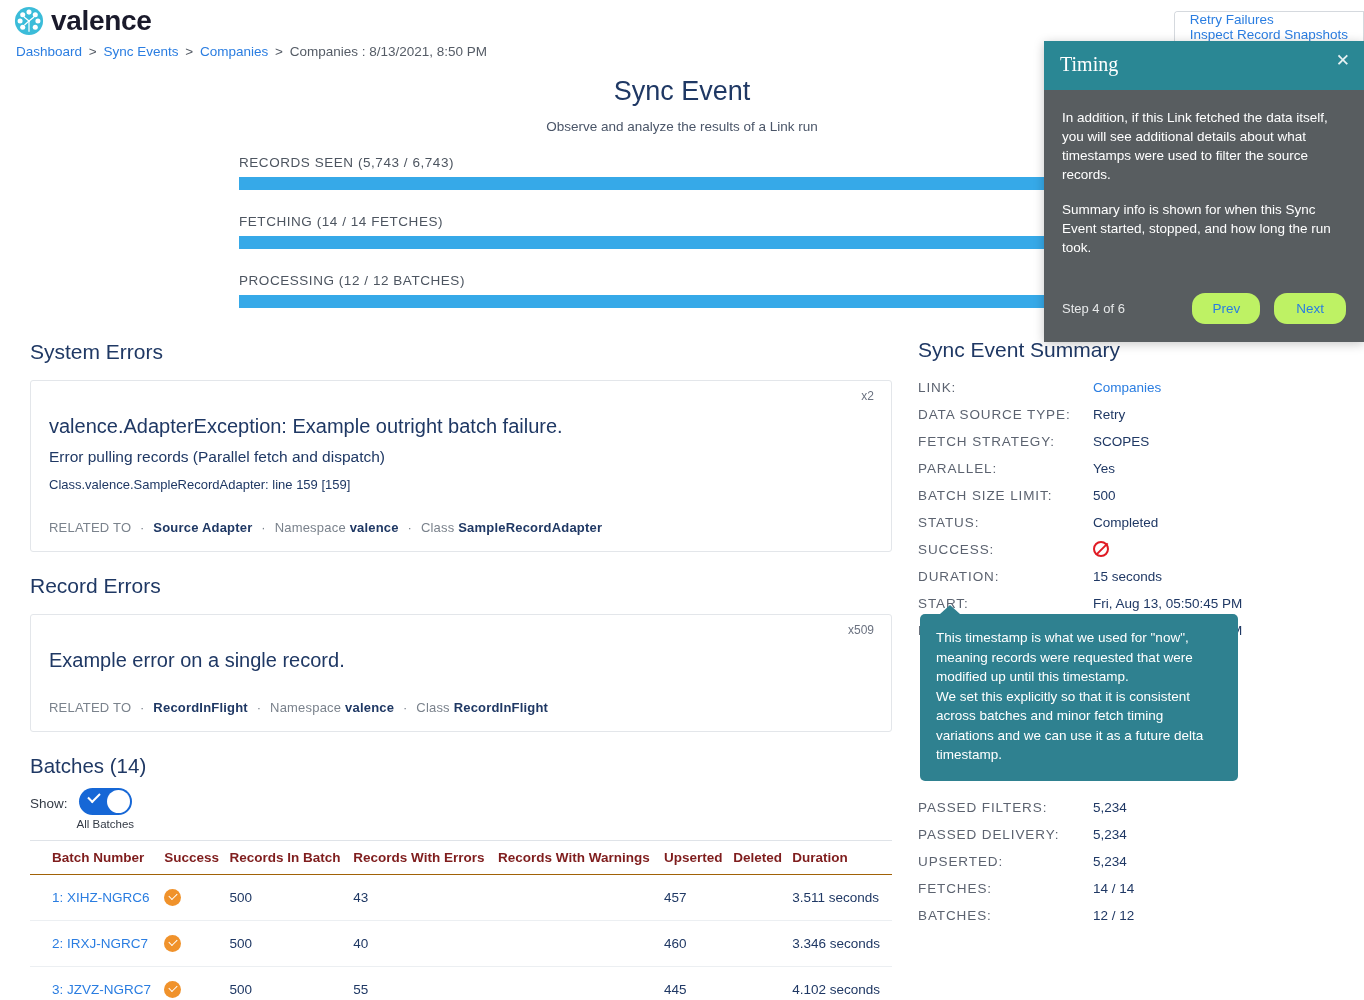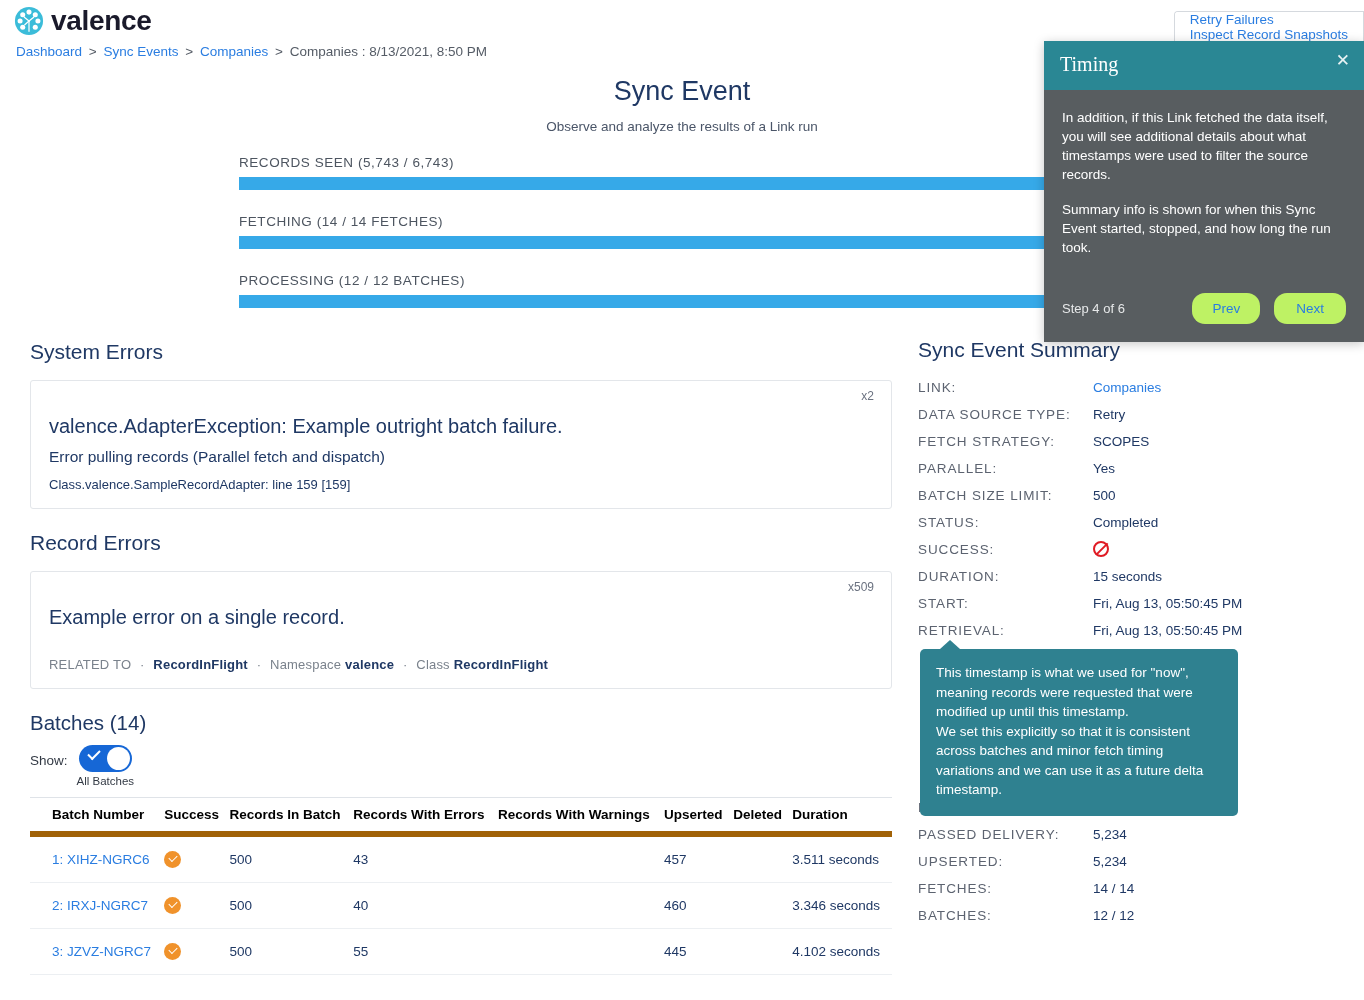--- a/index.html
+++ b/index.html
@@ -58,22 +58,22 @@
   .show-row { display: flex; align-items: flex-start; gap: 9px; margin-bottom: 10px; }
   .show-label { font-size: 13.5px; color: #333a45; padding-top: 8px; }
   .toggle-group { display: flex; flex-direction: column; align-items: center; }
   .toggle { width: 53px; height: 27px; border-radius: 14px; background: #1667d6; position: relative; cursor: pointer; }
   .toggle .knob { position: absolute; right: 2px; top: 2px; width: 23px; height: 23px; border-radius: 50%; background: #fff; }
   .toggle .check { position: absolute; left: 9px; top: 5px; width: 12px; height: 7px;
                    border-left: 2.4px solid #fff; border-bottom: 2.4px solid #fff; transform: rotate(-45deg); }
   .toggle-cap { font-size: 11.5px; color: #333a45; margin-top: 3px; }
 
   table.batches { width: 100%; border-collapse: collapse; font-size: 13.5px; }
-  table.batches th { text-align: left; font-weight: bold; color: #000000; padding: 9px 8px 9px 0;
-                     border-top: 1px solid #dfe3e8; border-bottom: 6px solid #a16207; white-space: nowrap; }
+  table.batches th { text-align: left; font-weight: bold; color: #7f1d1d; padding: 9px 8px 9px 0;
+                     border-top: 1px solid #dfe3e8; border-bottom: 1px solid #a16207; white-space: nowrap; }
   table.batches th:first-child, table.batches td:first-child { padding-left: 22px; }
   table.batches td { padding: 14px 8px 14px 0; border-bottom: 1px solid #eceff2; color: #1f3864; white-space: nowrap; }
   td.bnum a { color: #2a7de1; text-decoration: none; }
   td.errs { color: #e01b24; }
   .succ-icon { display: inline-block; width: 17px; height: 17px; border-radius: 50%; background: #f0922b; position: relative; vertical-align: -3px; }
   .succ-icon::after { content: ""; position: absolute; left: 4.5px; top: 4px; width: 7px; height: 4px;
                       border-left: 1.8px solid #fff; border-bottom: 1.8px solid #fff; transform: rotate(-45deg); }
 
   
   .summary { position: absolute; left: 918px; top: 338px; width: 440px; }
@@ -81,21 +81,21 @@
   .sum-row { display: flex; font-size: 13.5px; line-height: 27px; }
   .sum-key { width: 175px; color: #5c6370; letter-spacing: 0.9px; text-transform: uppercase; }
   .sum-val { color: #1f3864; }
   .sum-val a { color: #2a7de1; text-decoration: none; }
   .no-icon { display: inline-block; width: 16px; height: 16px; border: 2px solid #e01b24; border-radius: 50%;
              position: relative; vertical-align: -3px; }
   .no-icon::after { content: ""; position: absolute; left: -1px; top: 5px; width: 16px; height: 2px;
                     background: #e01b24; transform: rotate(-45deg); }
 
   
-  .tip-teal { position: absolute; left: 920px; top: 649px; width: 318px; background: #2f8190; color: #fff;
+  .tip-teal { position: absolute; left: 920px; top: 614px; width: 318px; background: #2f8190; color: #fff;
               border-radius: 5px; padding: 14px 16px 16px 16px; font-size: 13.5px; line-height: 19.5px; z-index: 40; }
   .tip-teal::before { content: ""; position: absolute; left: 20px; top: -9px; border-left: 10px solid transparent;
                       border-right: 10px solid transparent; border-bottom: 9px solid #2f8190; }
   .tip-teal p { margin: 0; }
 
   
   .guide { position: absolute; left: 1044px; top: 41px; width: 320px; z-index: 60;
            box-shadow: 0 2px 10px rgba(0,0,0,0.22); }
   .guide-head { background: #2a8794; color: #fff; padding: 12px 16px 14px 16px; position: relative; }
   .guide-title { font-size: 20px; font-weight: normal; font-family: Liberation Serif, serif; }
@@ -185,20 +185,31 @@
   </div>
 
   <div class="left-col">
 
     <h2 class="section-head">System Errors</h2>
     <div class="err-card">
       <div class="err-count">x2</div>
       <div class="err-title">valence.AdapterException: Example outright batch failure.</div>
       <div class="err-sub">Error pulling records (Parallel fetch and dispatch)</div>
       <div class="err-line">Class.valence.SampleRecordAdapter: line 159 [159]</div>
+      <div class="err-related">
+        <span>RELATED TO</span>
+        <span class="dot">·</span>
+        <span class="rl">Source Adapter</span>
+        <span class="dot">·</span>
+        <span>Namespace</span>
+        <span class="rl">valence</span>
+        <span class="dot">·</span>
+        <span>Class</span>
+        <span class="rl">SampleRecordAdapter</span>
+      </div>
     </div>
 
     <h2 class="section-head" style="margin-top:22px">Record Errors</h2>
     <div class="err-card">
       <div class="err-count">x509</div>
       <div class="err-title">Example error on a single record.</div>
       <div class="err-related">
         <span>RELATED TO</span>
         <span class="dot">·</span>
         <span class="rl">RecordInFlight</span>

